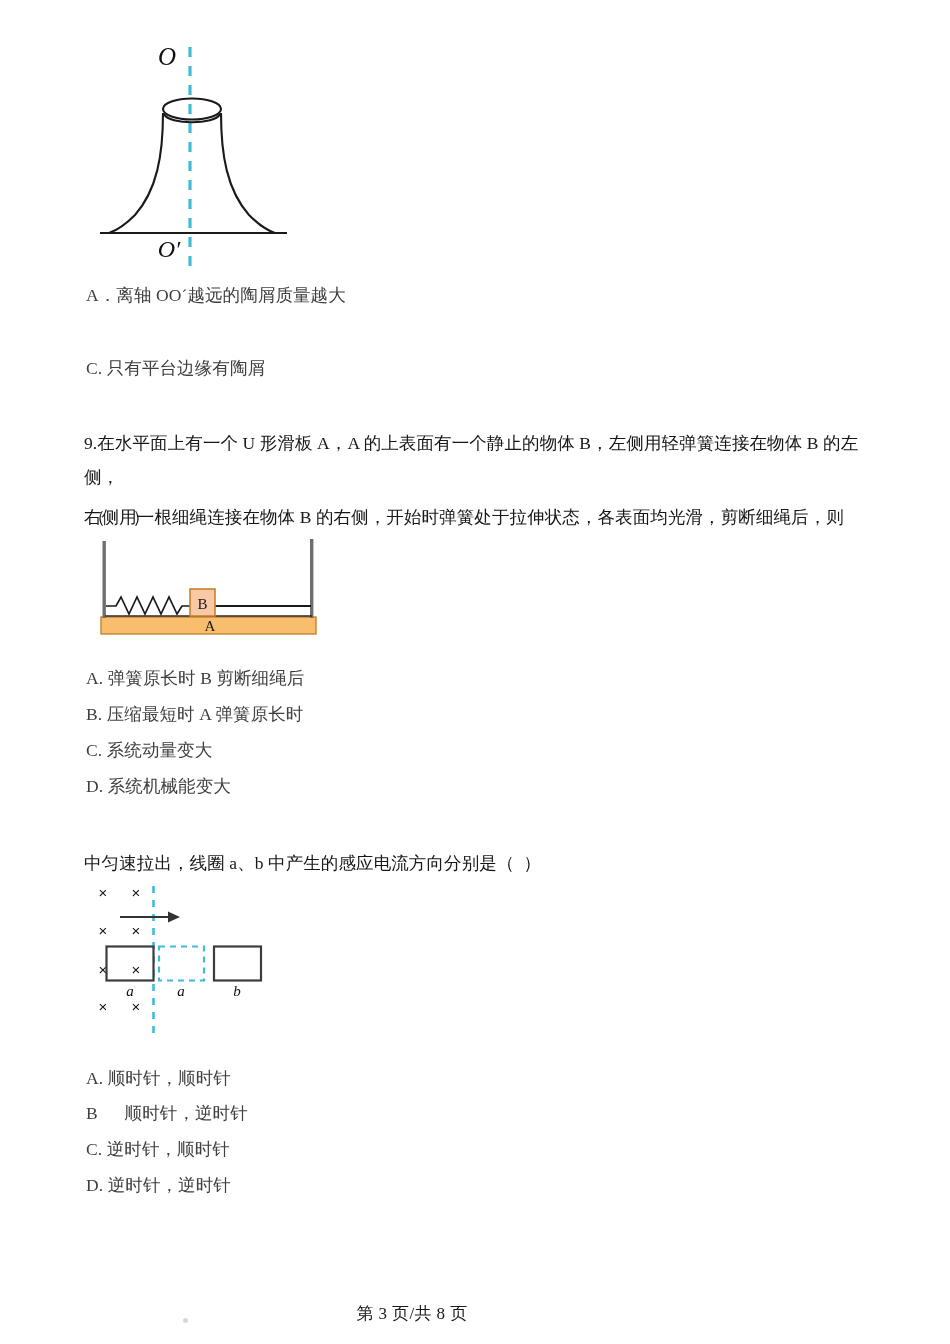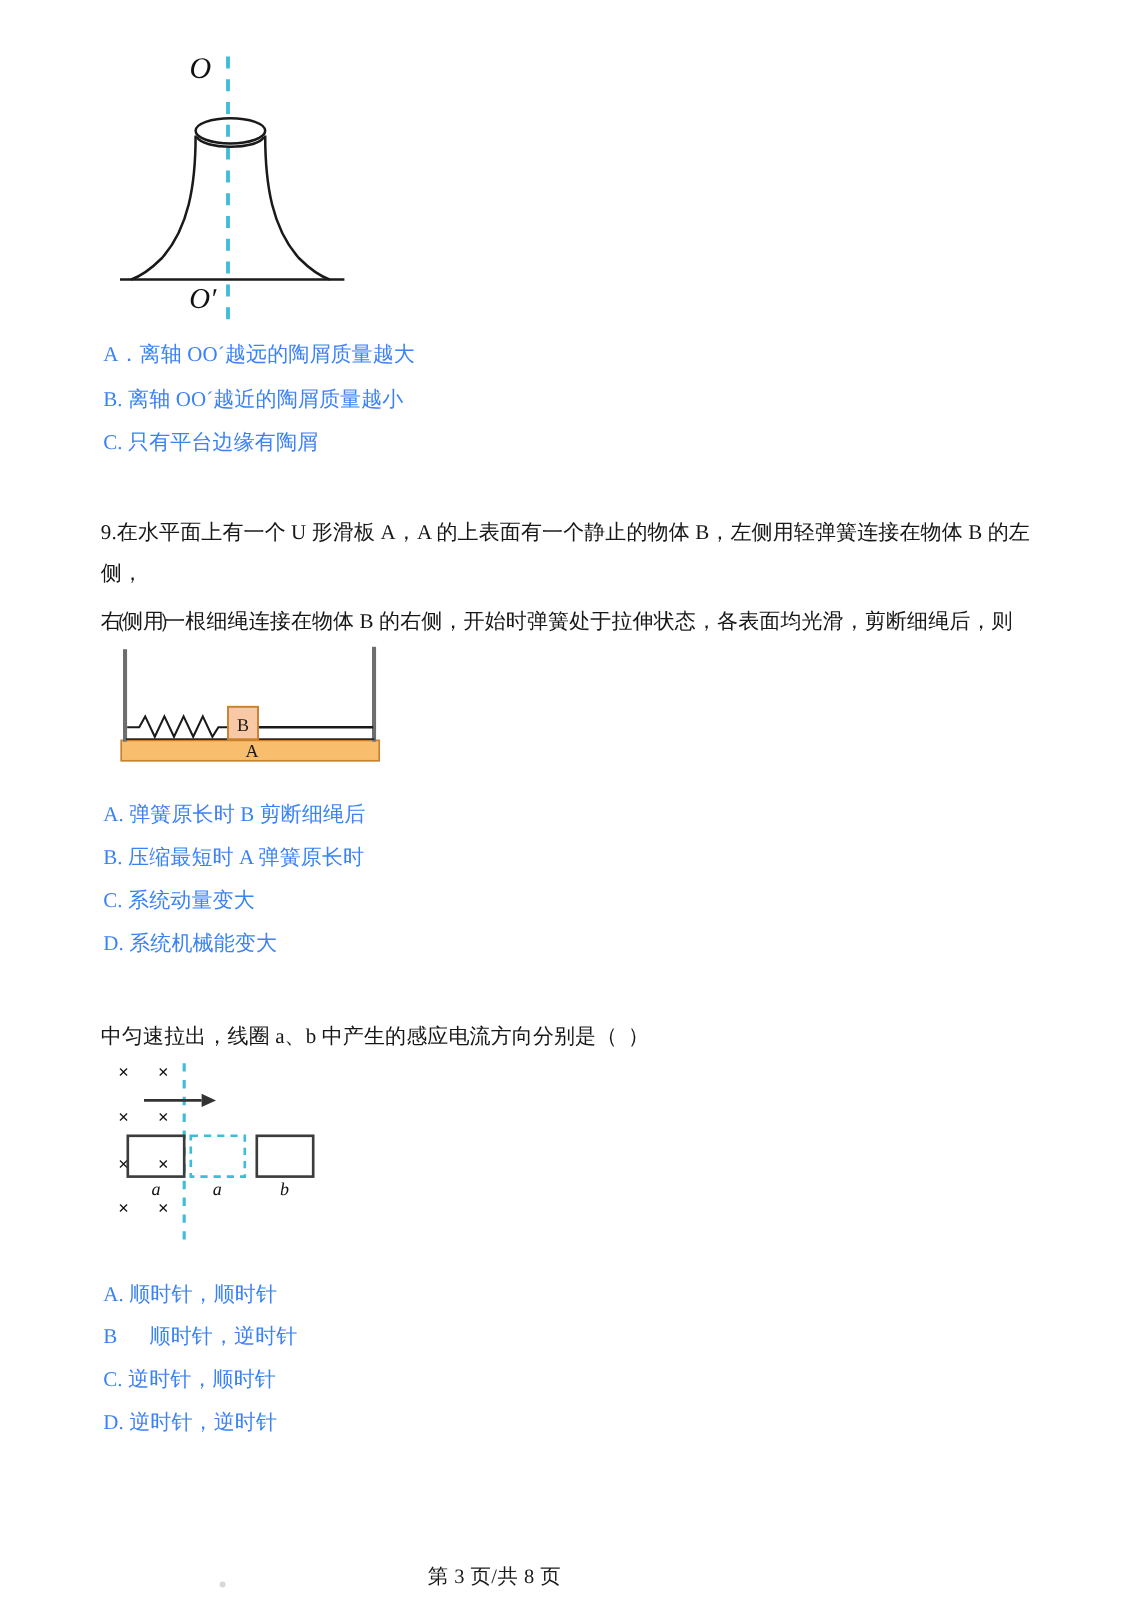--- a/index.html
+++ b/index.html
@@ -24,21 +24,21 @@
     position: absolute;
     font-size: 17.5px;
     line-height: 1.95;
     color: #171717;
     letter-spacing: 0.1px;
     white-space: pre-wrap;
   }
   .opt {
     position: absolute;
     font-size: 17.5px;
-    color: #3b82f6;
+    color: #404040;
     letter-spacing: 0.1px;
     white-space: pre;
   }
 
   
   #fig-pottery {
     position: absolute;
     left: 95px;
     top: 35px;
     width: 300px;
@@ -105,21 +105,20 @@
       <path d="M 69 79 C 74 90 120 90 125 79" fill="none" stroke="#1a1a1a" stroke-width="2.1"></path>
 
       <line x1="5" y1="198" x2="192" y2="198" stroke="#1a1a1a" stroke-width="2.1"></line>
 
       <text x="72" y="30" font-family="Liberation Serif, DejaVu Serif, serif" font-size="25" font-style="italic" fill="#111111" text-anchor="middle">O</text>
       <text x="74" y="222" font-family="Liberation Serif, DejaVu Serif, serif" font-size="24" font-style="italic" fill="#111111" text-anchor="middle">O′</text>
     </svg>
   </div>
 
   <div class="opt" style="left:86px; top:283px;">A．离轴 OO´越远的陶屑质量越大</div>
-  <div class="opt" style="left:86px; top:320px;">B. 离轴 OO´越近的陶屑质量越小</div>
   <div class="opt" style="left:86px; top:356px;">C. 只有平台边缘有陶屑</div>
 
   <div class="qtext" style="left:84px; top:426px; width:790px;">9.在水平面上有一个 U 形滑板 A，A 的上表面有一个静止的物体 B，左侧用轻弹簧连接在物体 B 的左侧，</div>
   <div class="qtext" style="left:84px; top:452px; width:790px;margin-top:48px;">右侧用一根细绳连接在物体 B 的右侧，开始时弹簧处于拉伸状态，各表面均光滑，剪断细绳后，则</div>
   <div class="qtext" style="left:88px; top:500px; width:200px;">（      ）</div>
 
   <div id="fig-slider">
     <svg width="240" height="108" viewBox="0 0 240 108">
 
       <rect x="3" y="83" width="215" height="17" fill="#f9bd6e" stroke="#c8822e" stroke-width="1.4"></rect>

